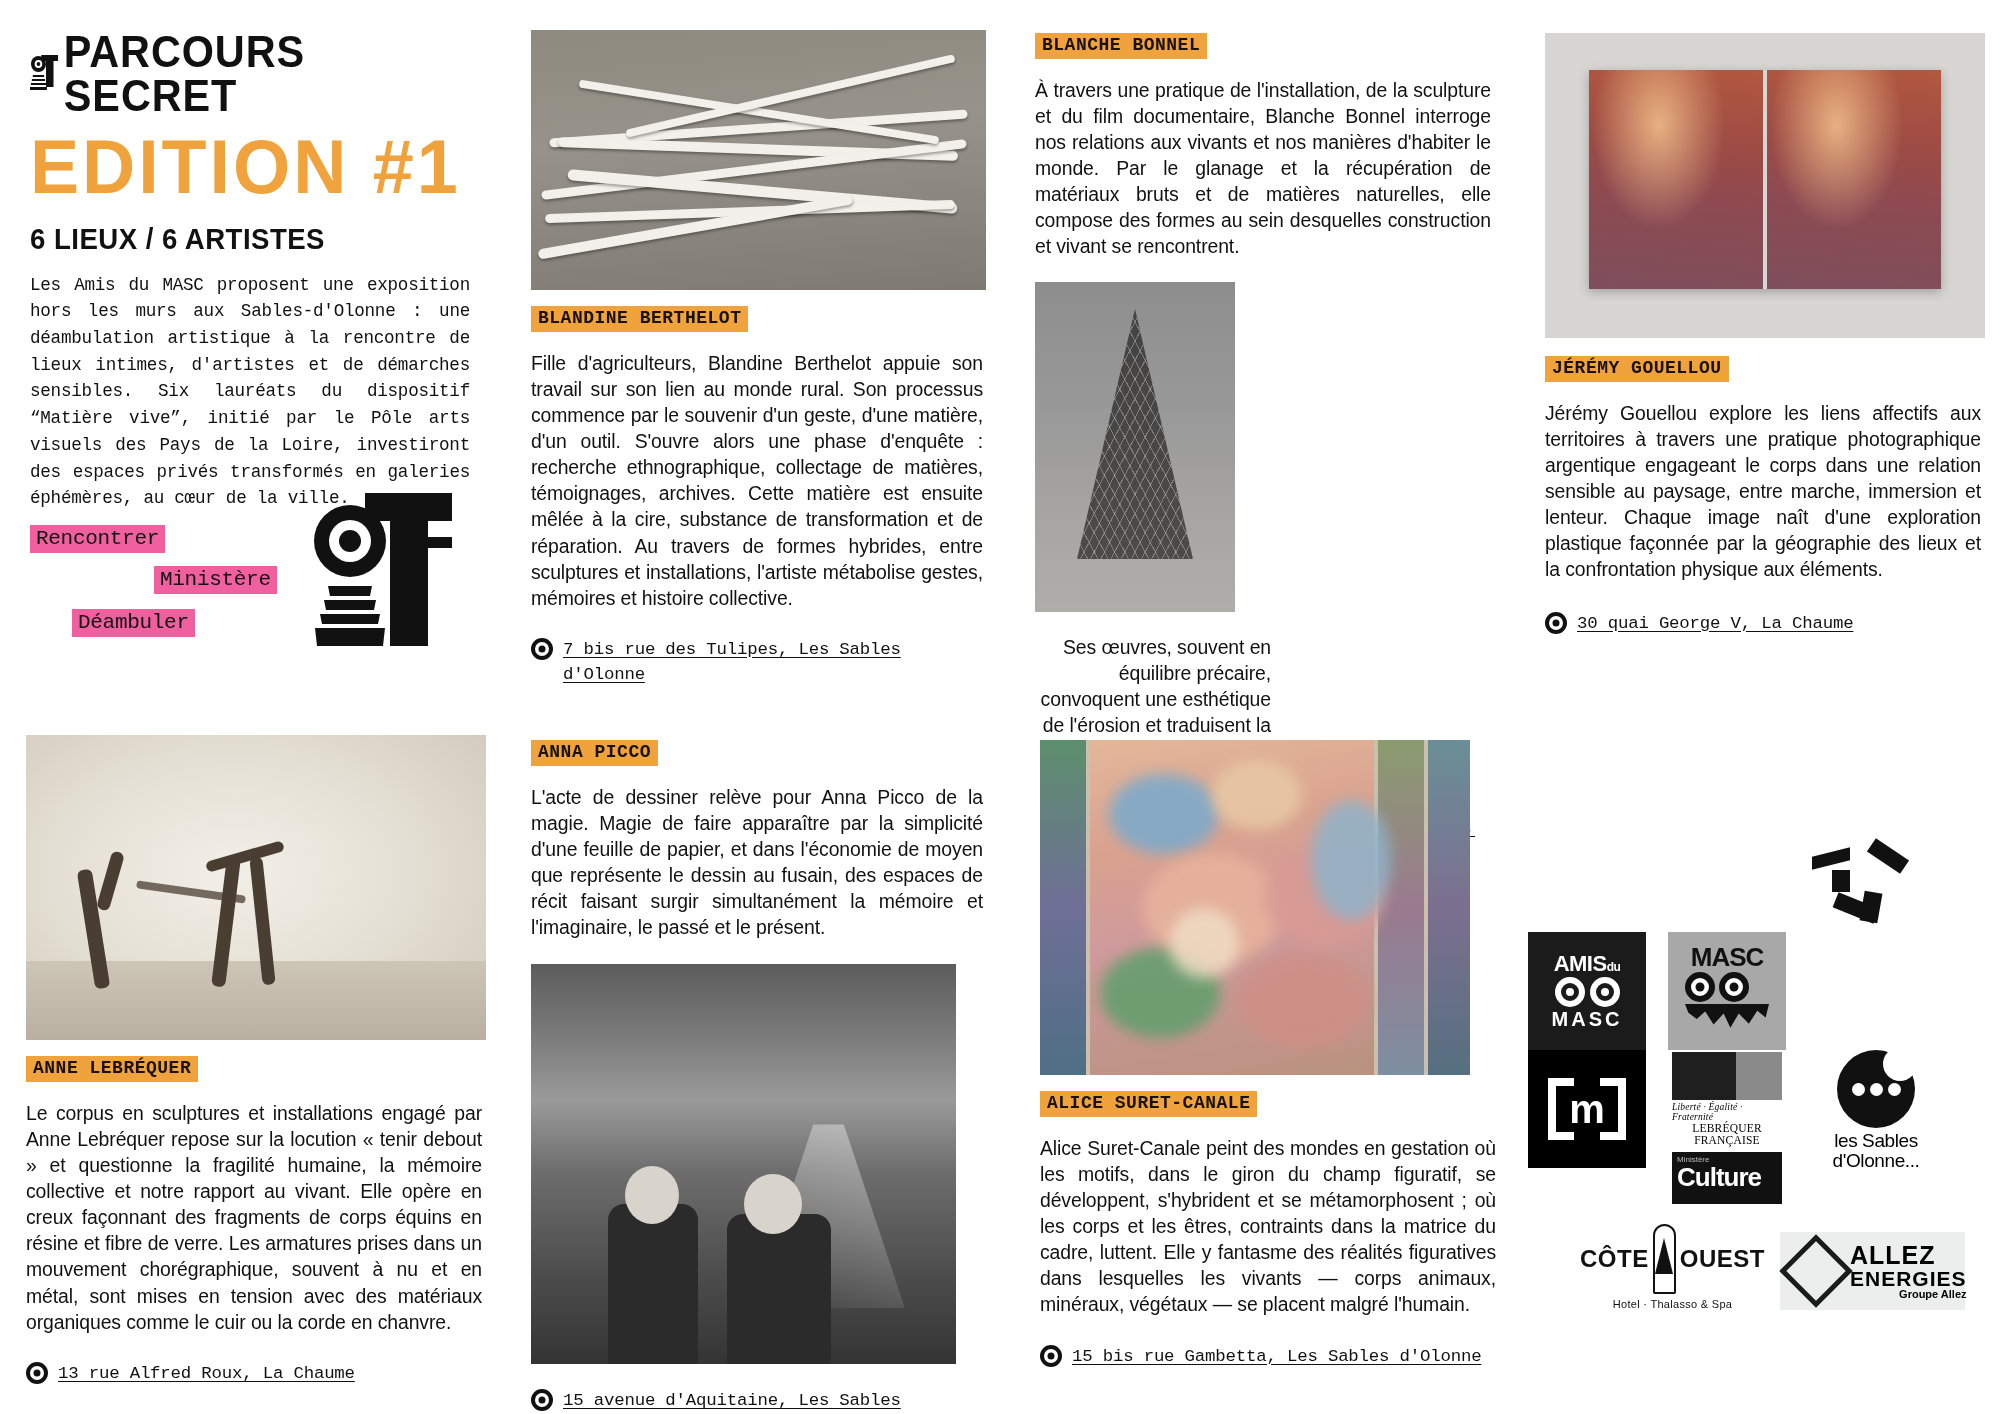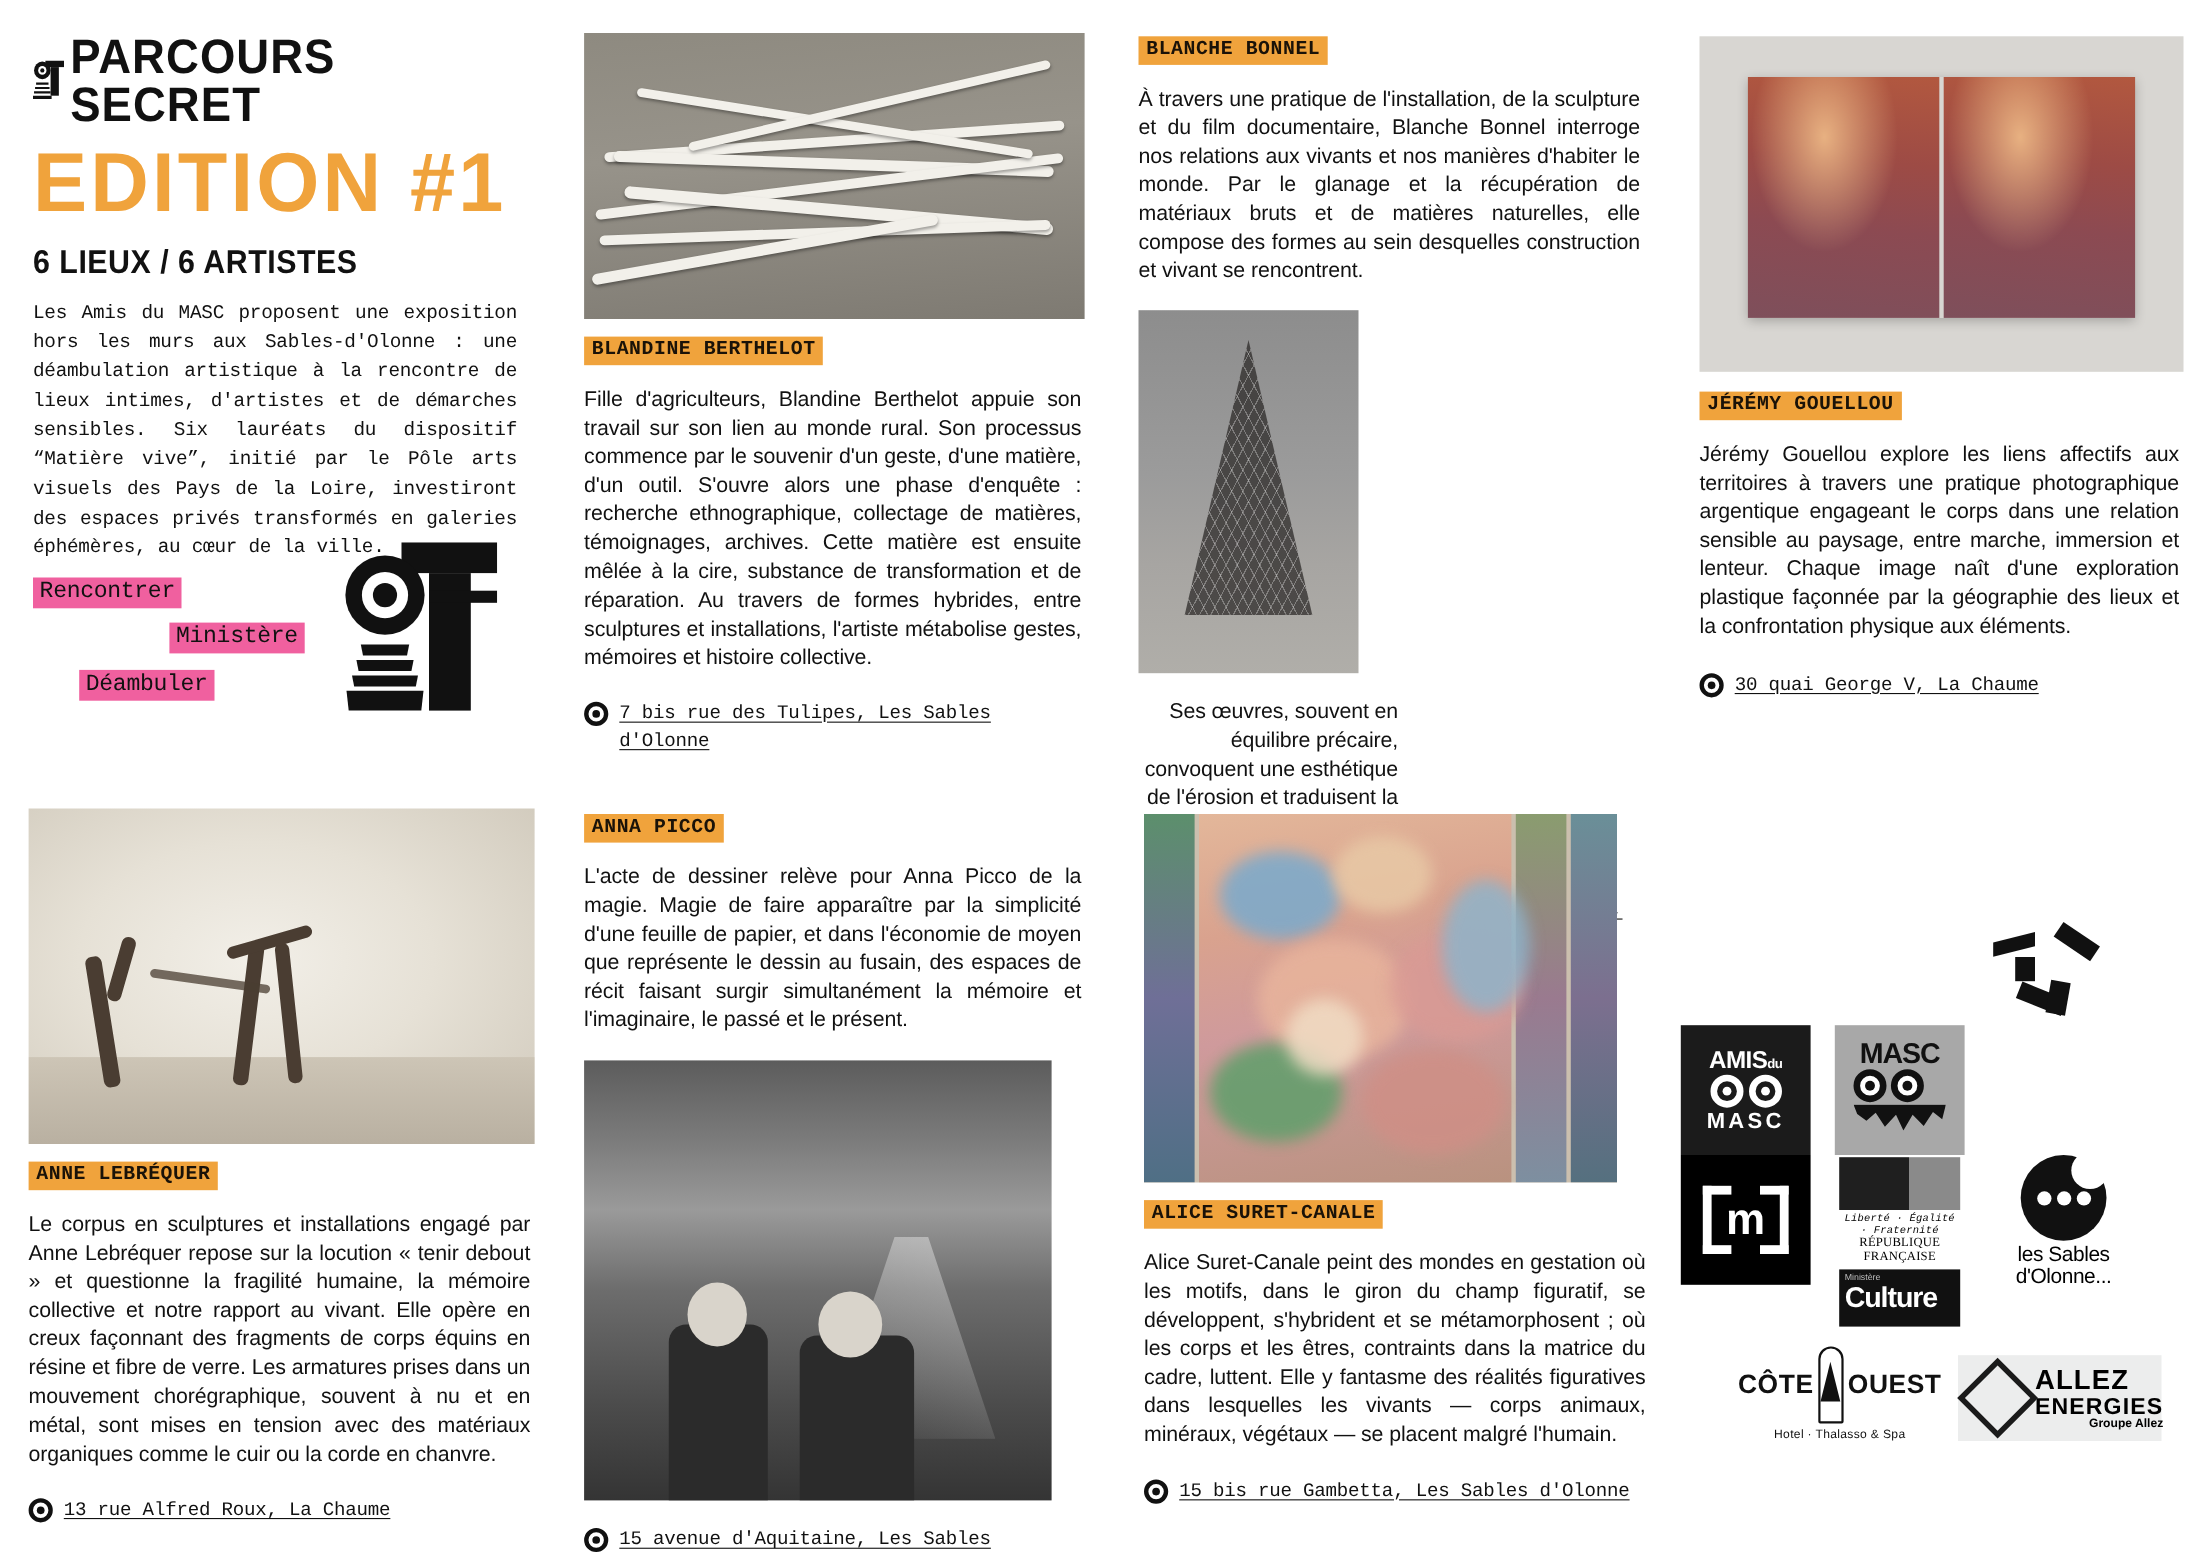--- a/index.html
+++ b/index.html
@@ -233,21 +233,21 @@
 
   .lg-m { width:118px;height:118px;background:#000; position:relative; }
   .lg-m .brk { position:absolute; border:8px solid #fff; width:26px; height:62px; top:28px; }
   .lg-m .b1 { left:20px; border-right:none; }
   .lg-m .b2 { right:20px; border-left:none; }
   .lg-m .mm { position:absolute; inset:0; display:flex; align-items:center; justify-content:center;
               color:#fff; font-size:40px; font-weight:bold; }
 
   .lg-rf { width:110px; }
   .lg-rf .marianne { height:48px; background:linear-gradient(90deg,#1f1f1f 0 58%, #8a8a8a 58% 100%); }
-  .lg-rf .dev { font-family:Liberation Mono, monospace; font-size:9.5px; font-style:italic; text-align:center; margin-top:2px; letter-spacing:0.2px;}
+  .lg-rf .dev { font-family:Liberation Serif, serif; font-size:9.5px; font-style:italic; text-align:left; margin-top:2px; letter-spacing:0.2px;}
   .lg-rf .rep { font-family:"Liberation Serif", serif; font-size:11.5px; text-align:center; letter-spacing:0.2px;}
   .lg-cult { width:110px; height:52px; background:#111; color:#fff; margin-top:6px; padding:4px 5px; }
   .lg-cult .mis { font-size:8px; color:#bdbdbd; line-height:1; }
   .lg-cult .cul { font-size:26px; font-weight:bold; line-height:1; letter-spacing:-1px; }
 
   .lg-lso { width:120px; text-align:center; }
   .lg-lso .mark { width:78px;height:78px;border-radius:50%;background:#111;margin:0 auto;position:relative;
                   display:flex;align-items:center;justify-content:center;gap:5px;}
   .lg-lso .mark span { width:13px;height:13px;border-radius:50%;background:#fff;display:block;}
   .lg-lso .mark::before{content:"";position:absolute;right:-2px;top:-3px;width:34px;height:34px;border-radius:50%;background:#fff;}
@@ -502,21 +502,21 @@
     <div style="position:relative;height:150px;">
       <div class="lg-m" style="position:absolute;left:0;top:0;">
         <span class="brk b1"></span>
           <span class="brk b2"></span>
         <span class="mm">m</span>
       </div>
 
       <div class="lg-rf" style="position:absolute;left:144px;top:2px;">
         <div class="marianne"></div>
         <div class="dev">Liberté · Égalité · Fraternité</div>
-        <div class="rep">RÉPUBLIQUE FRANÇAISE</div>
+        <div class="rep">LEBRÉQUER FRANÇAISE</div>
         <div class="lg-cult">
           <div class="mis">Ministère</div>
           <div class="cul">Culture</div>
         </div>
       </div>
 
       <div class="lg-lso" style="position:absolute;left:288px;top:0;">
         <div class="mark">
           <span></span>
             <span></span>

